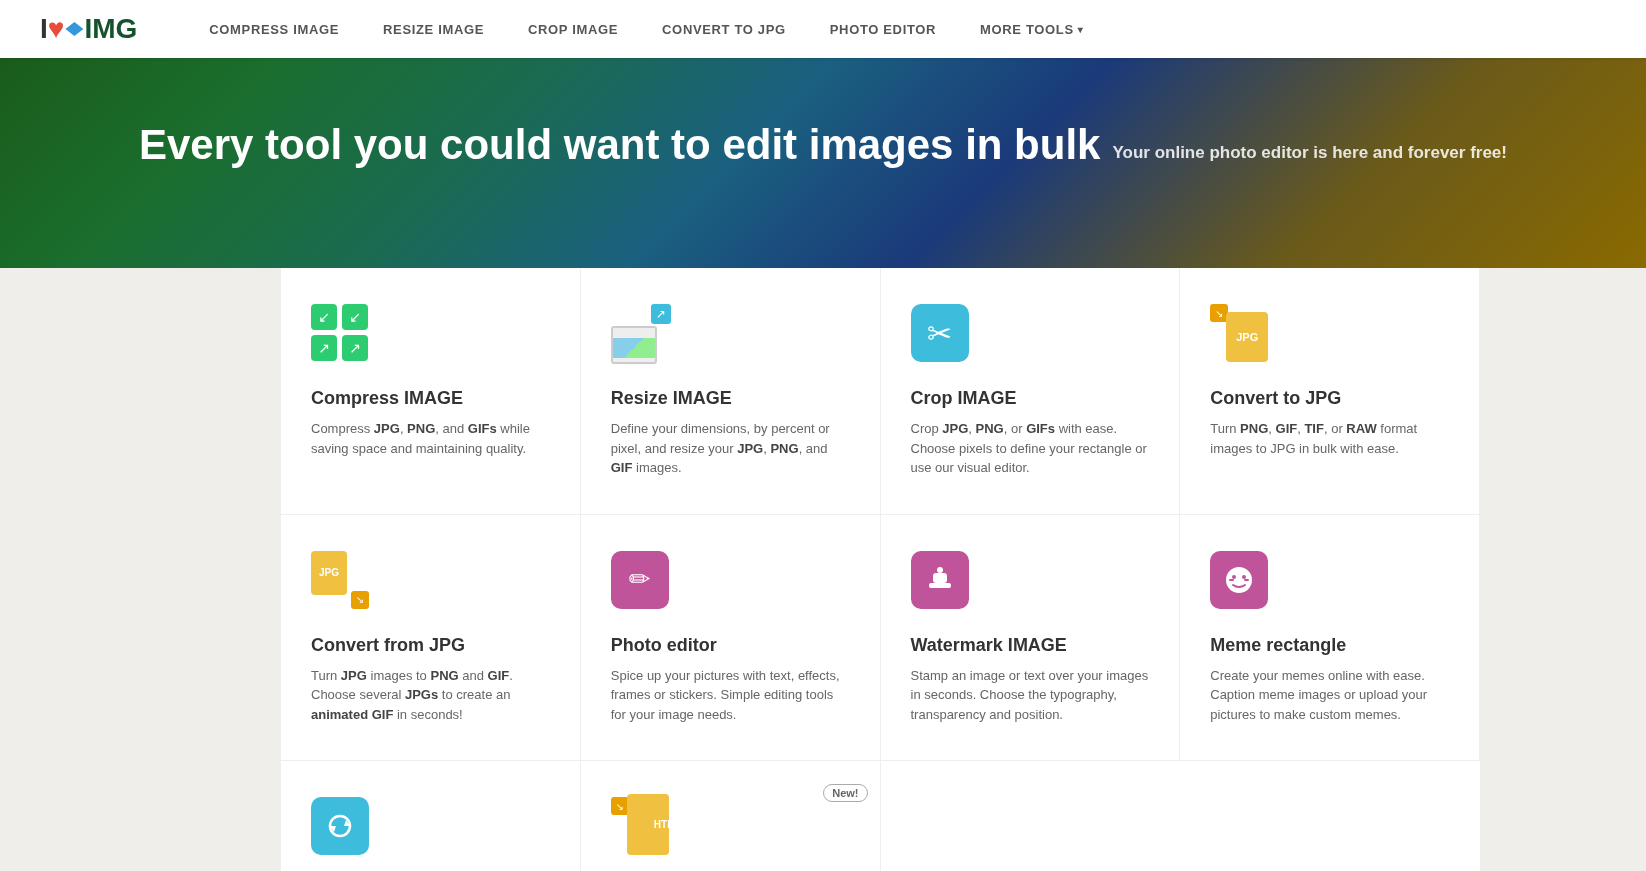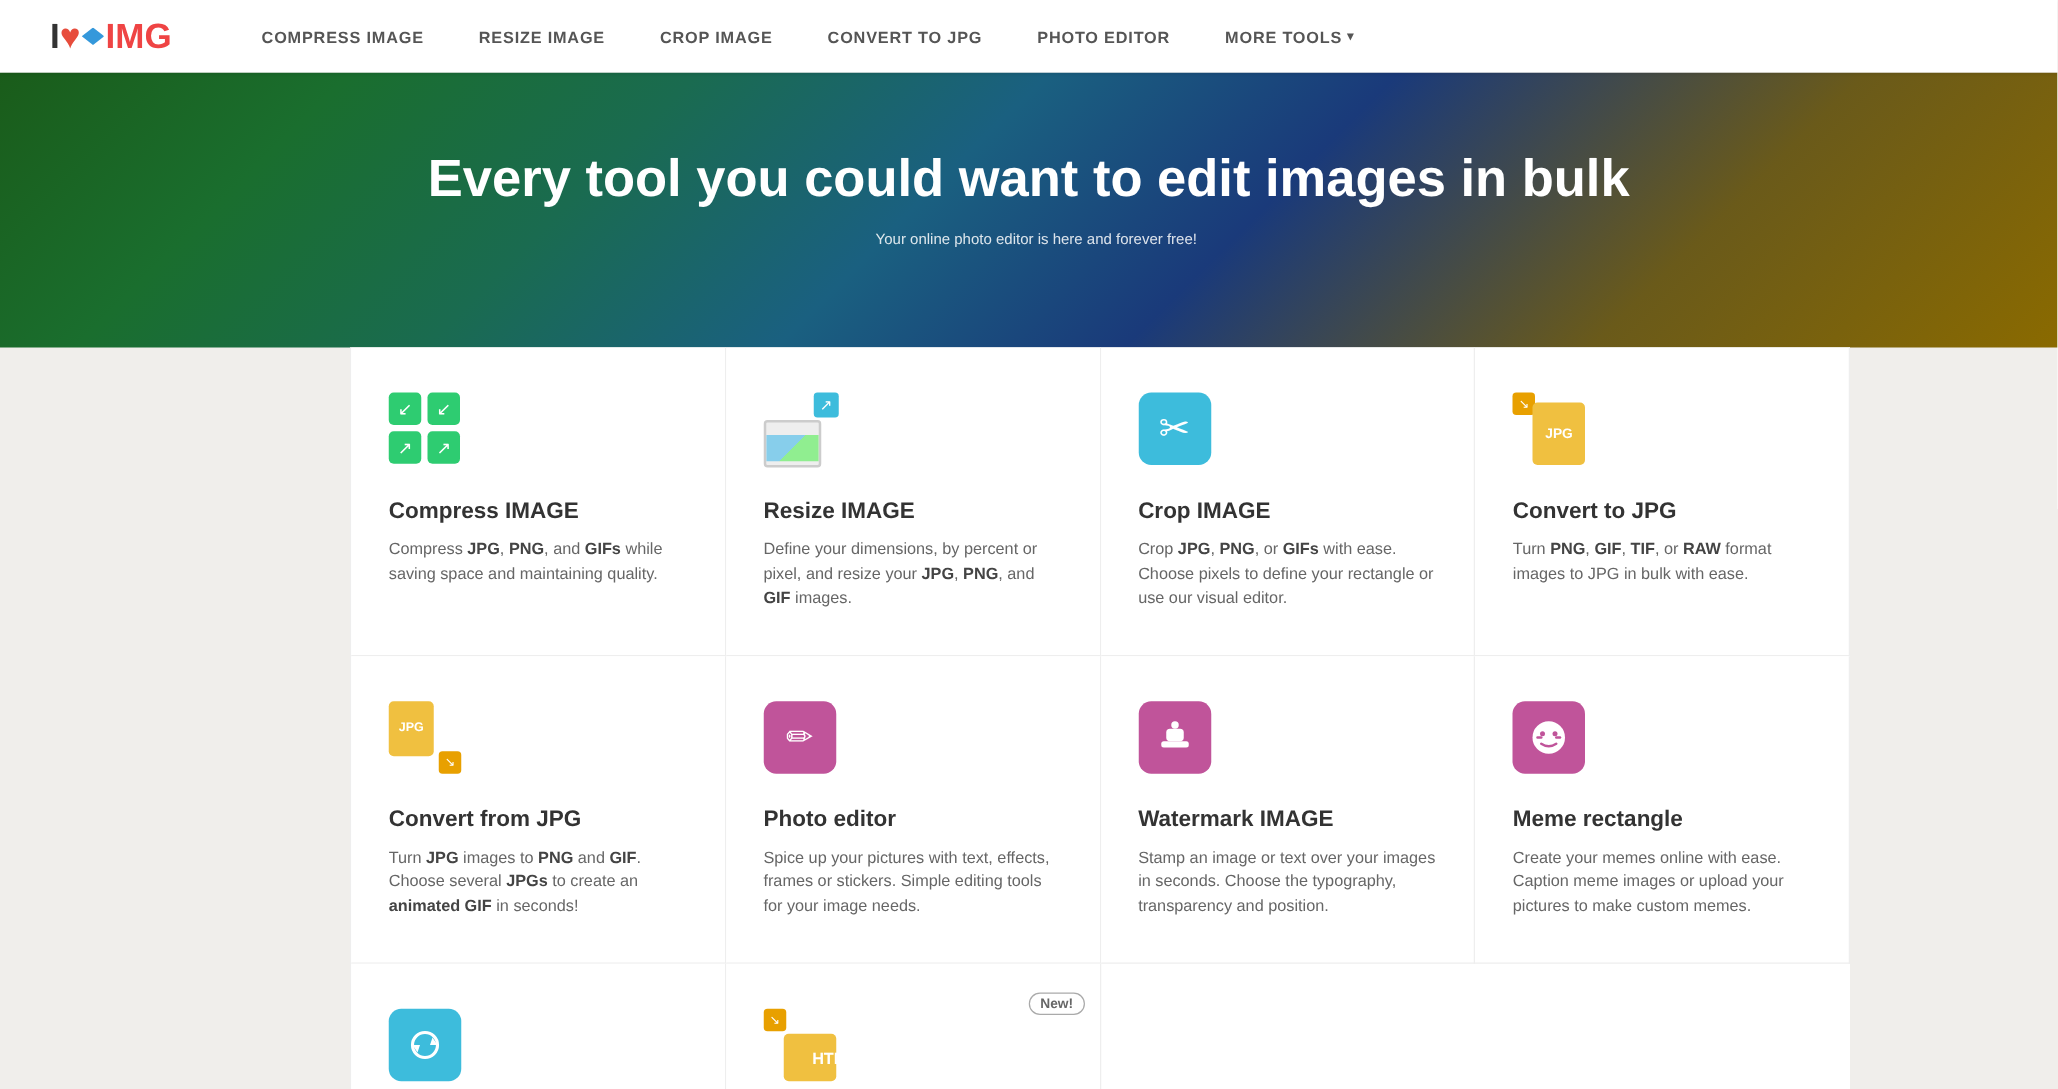--- a/index.html
+++ b/index.html
@@ -61,39 +61,39 @@
       font-size: 10px;
     }
 
     
     .hero {
       background: linear-gradient(135deg, #1a5c1a 0%, #1a6e2e 15%, #1a6b50 30%, #1a6080 45%, #1a3a7a 60%, #6a5a1a 80%, #8a6a00 100%);
       padding: 60px 40px 80px;
       text-align: center;
       min-height: 210px;
       display: flex;
-      flex-direction: column;
+      flex-direction: row;
       align-items: center;
       justify-content: center;
     }
     .hero h1 {
       color: #fff;
       font-size: 42px;
       font-weight: 700;
       margin-bottom: 16px;
       line-height: 1.2;
     }
     .hero h1 em {
       font-style: normal;
       font-weight: 900;
     }
     .hero p {
       color: rgba(255,255,255,0.85);
-      font-size: 12px;
-      font-weight: 400;
+      font-size: 17px;
+      font-weight: 700;
       margin-left: 12px;
     }
 
     
     .tools-container {
       background: #fff;
       margin: 0 auto;
       max-width: 1200px;
       margin-left: 280px;
       margin-right: 0;
@@ -332,28 +332,28 @@
       justify-content: center;
     }
 
     .icon-html {
       position: relative;
       width: 58px;
       height: 58px;
     }
     .icon-html-file {
       width: 42px;
-      height: 38px;
+      height: 61px;
       background: #f0c040;
       border-radius: 4px;
       display: flex;
       align-items: center;
       justify-content: center;
       color: white;
-      font-size: 13px;
+      font-size: 10px;
       font-weight: 900;
       position: absolute;
       bottom: 0;
       right: 0;
       padding-left: 40px;
     }
     .icon-html-arrow {
       width: 18px;
       height: 18px;
       background: #e8a000;
@@ -369,21 +369,21 @@
     }
   </style>
 </head>
 <body>
 
 <nav class="navbar">
   <a class="logo" href="#">
     <span style="color:#333;font-weight:900;">I</span>
     <span style="color:#e74c3c;">♥</span>
     <span class="logo-diamond"></span>
-    <span style="color:#ef4444;font-weight:900;">IMG</span>
+    <span style="color:#14532d;font-weight:900;">IMG</span>
   </a>
   <ul class="nav-links">
     <li>
         <a href="#">COMPRESS IMAGE</a>
       </li>
     <li>
         <a href="#">RESIZE IMAGE</a>
       </li>
     <li>
         <a href="#">CROP IMAGE</a>

